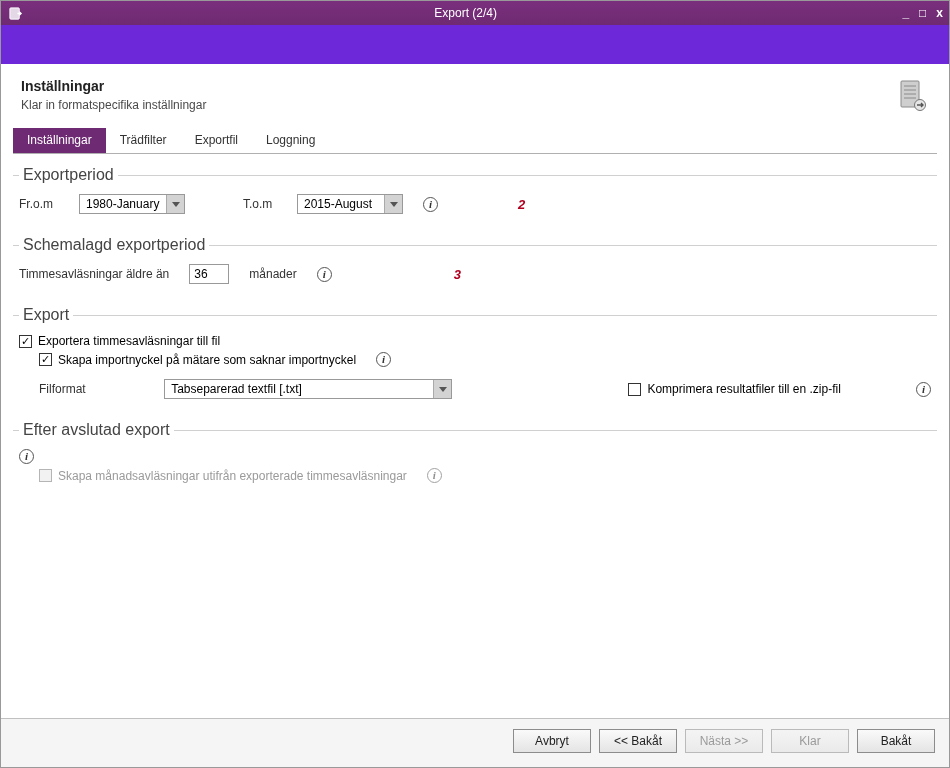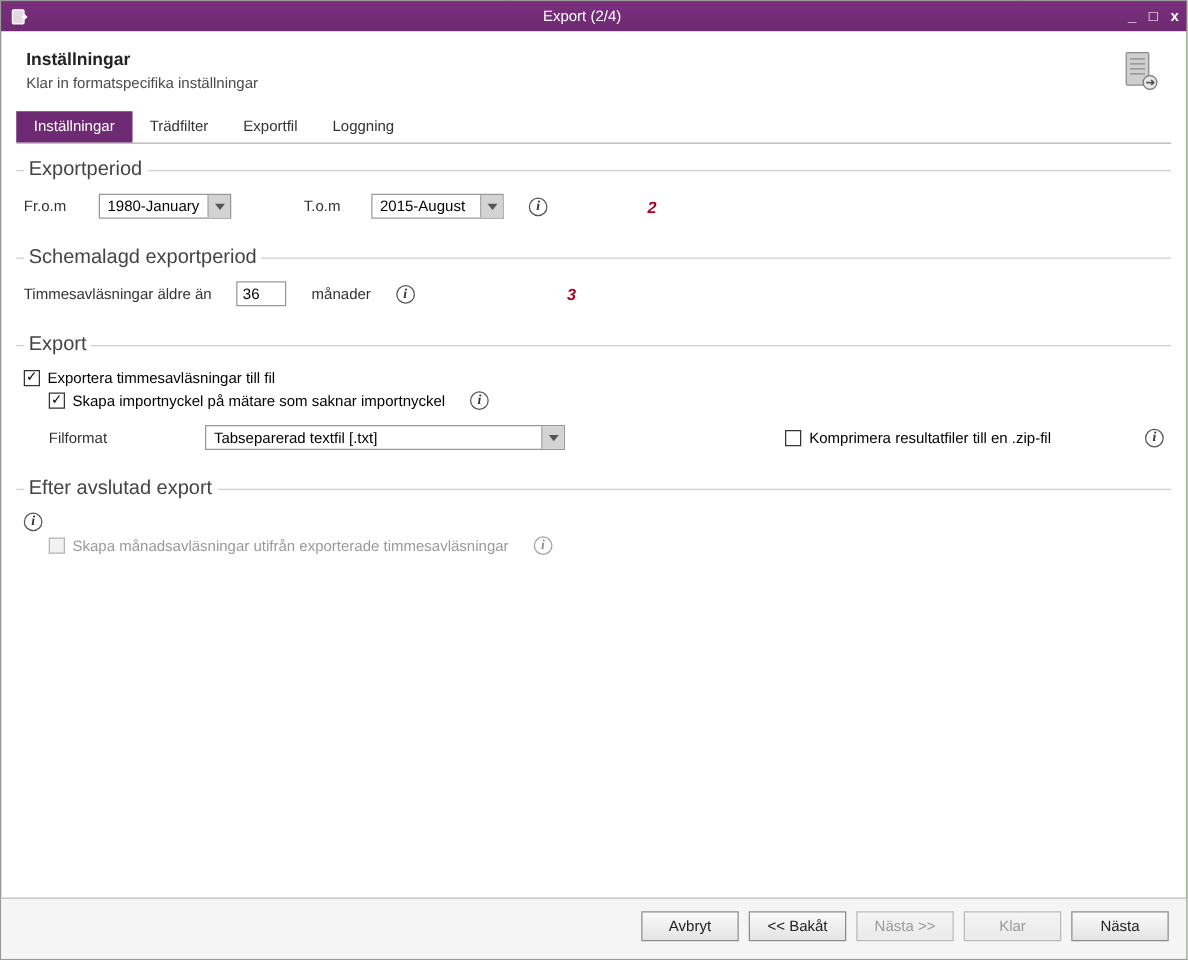--- a/index.html
+++ b/index.html
@@ -1,25 +1,25 @@
 <!DOCTYPE html>
 <html><head>
 <meta charset="utf-8">
 <style>
   * { box-sizing: border-box; font-family: "Segoe UI", Tahoma, sans-serif; font-size: 12px; }
   html, body { margin:0; padding:0; height:100%; }
   body { background:#f0f0f0; overflow:hidden; }
-  .window { width:950px; height:768px; background:#4d7c0f; border:1px solid #999; display:flex; flex-direction:column; }
+  .window { width:950px; height:768px; background:#6d28d9; border:1px solid #999; display:flex; flex-direction:column; }
   .titlebar { height:24px; background:linear-gradient(#7a2f7d,#6e2a72); color:#fff; display:flex; align-items:center; padding:0 6px; }
   .titlebar .app-icon { width:16px; height:16px; margin-right:6px; display:flex; align-items:center; justify-content:center; }
   .titlebar .app-icon svg { width:15px; height:15px; }
   .titlebar .title { flex:1; text-align:center; font-weight:400; }
   .titlebar .win-controls { display:flex; gap:10px; align-items:center; }
   .titlebar .win-controls span { cursor:pointer; font-family:Arial,sans-serif; font-weight:bold; line-height:1; }
-  .content { flex:1; display:flex; flex-direction:column; padding:0; background:#fff; }
+  .content { flex:1; display:flex; flex-direction:column; padding:0; background:#fff;margin-top:39px; }
   .header-area { padding:14px 20px 10px 20px; display:flex; align-items:flex-start; }
   .header-text h1 { margin:0 0 4px 0; font-size:14px; font-weight:bold; color:#222; }
   .header-text p { margin:0; color:#4a4a4a; }
   .header-icon { margin-left:auto; width:32px; height:34px; }
   .header-icon svg { width:32px; height:34px; }
   .body-area { flex:1; padding:6px 12px 0 12px; display:flex; flex-direction:column; }
   .tabs { display:flex; border-bottom:1px solid #b0b0b0; }
   .tab { padding:5px 14px 6px 14px; color:#333; cursor:pointer; }
   .tab.active { background:#6e2a72; color:#fff; }
   .form-area { flex:1; overflow:auto; padding-top:2px; }
@@ -180,17 +180,17 @@
 
       </div>
     </div>
 
 
     <div class="footer">
       <button class="btn">Avbryt</button>
       <button class="btn">&lt;&lt; Bakåt</button>
       <button class="btn disabled">Nästa &gt;&gt;</button>
       <button class="btn disabled">Klar</button>
-      <button class="btn">Nästa</button>
+      <button class="btn">Bakåt</button>
     </div>
 
   </div>
 </div>
 
 </body></html>

